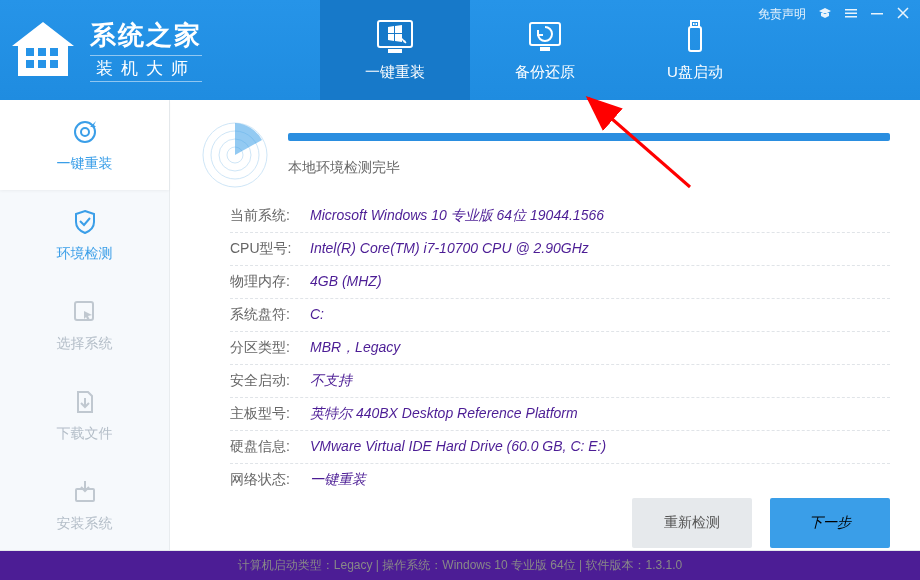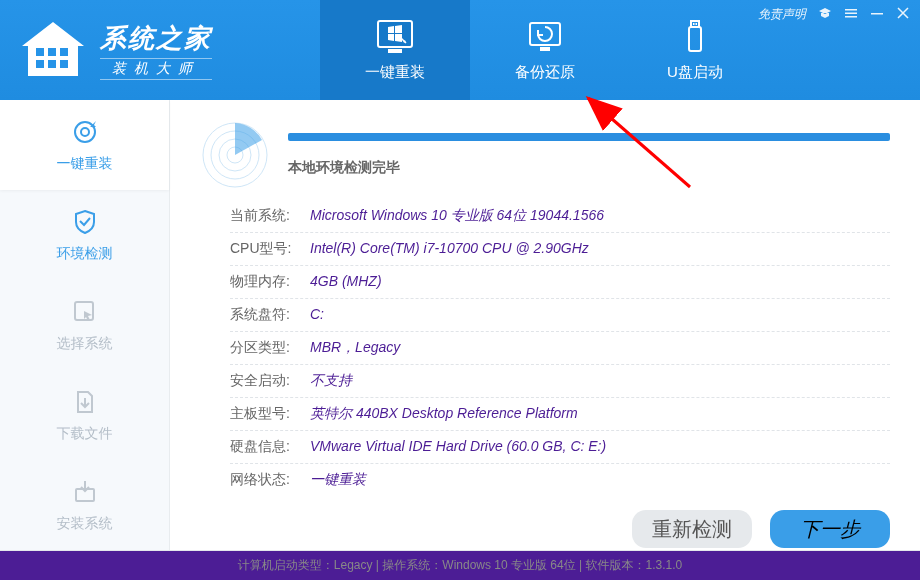--- a/index.html
+++ b/index.html
@@ -8,30 +8,29 @@
 .header {
   height: 100px;
   background: linear-gradient(to bottom, #2694e8, #1f8ce0);
   display: flex;
   position: relative;
 }
 .logo-area {
   width: 320px;
   display: flex;
   align-items: center;
-  padding-left: 18px;
-  font-style: italic;
+  padding-left: 8px;
 }
 .logo-icon {
   width: 70px; height: 60px;
   margin-right: 12px;
 }
 .logo-text { color: #fff; }
 .logo-title { font-size: 26px; font-weight: bold; letter-spacing: 2px; }
-.logo-sub { font-size: 14px; letter-spacing: 8px; border-top: 1px solid rgba(255,255,255,0.5); border-bottom: 1px solid rgba(255,255,255,0.5); padding: 1px 0; margin-top: 2px; text-align: center; }
+.logo-sub { font-size: 17px; letter-spacing: 8px; border-top: 1px solid rgba(255,255,255,0.5); border-bottom: 1px solid rgba(255,255,255,0.5); padding: 1px 0; margin-top: 2px; text-align: center; }
 
 .top-tabs { display: flex; flex: 1; }
 .top-tab {
   width: 150px;
   display: flex;
   flex-direction: column;
   align-items: center;
   justify-content: center;
   color: #fff;
   cursor: pointer;
@@ -43,21 +42,21 @@
 
 .titlebar {
   position: absolute;
   top: 6px; right: 10px;
   display: flex;
   align-items: center;
   gap: 12px;
   color: #fff;
   font-size: 12px;
 }
-.titlebar .wc { cursor: pointer; opacity: 0.9; font-style: italic; }
+.titlebar .wc { cursor: pointer; opacity: 0.9; }
 
 .body-area { display: flex; height: 450px; }
 
 .sidebar {
   width: 170px;
   background: #f6f9fc;
   border-right: 1px solid #e8ecef;
 }
 .side-item {
   height: 90px;
@@ -74,21 +73,21 @@
 .side-icon { width: 30px; height: 30px; display: flex; align-items: center; justify-content: center; }
 .side-label { font-size: 14px; }
 
 .main {
   flex: 1;
   padding: 20px 30px 10px 30px;
   position: relative;
 }
 .scan-head { display: flex; align-items: center; gap: 18px; margin-bottom: 10px; }
 .radar { width: 70px; height: 70px; }
-.scan-right { flex: 1; font-weight: bold; }
+.scan-right { flex: 1; }
 .progress {
   height: 8px;
   background: linear-gradient(to right, #2a8ee0, #2a8ee0);
   width: 100%;
   border-radius: 2px;
 }
 .scan-status { color: #666; font-size: 14px; margin-top: 18px; }
 
 .info-list { margin-top: 2px; padding-left: 30px; }
 .info-row {
@@ -103,25 +102,25 @@
 .info-value { color: #4c1d95; font-style: italic; }
 
 .actions {
   position: absolute;
   right: 30px;
   bottom: 2px;
   display: flex;
   gap: 18px;
 }
 .btn {
-  width: 120px; height: 38px;
+  width: 120px; height: 50px;
   display: flex; align-items: center; justify-content: center;
-  font-size: 20px;
+  font-size: 14px;
   cursor: pointer;
-  border-radius: 14px;
+  border-radius: 2px;
 }
 .btn-secondary { background: #e6e9ec; color: #555; }
 .btn-primary { background: #3a9ee8; color: #000000; font-style: italic; }
 
 .footer {
   height: 30px;
   background: #4c1d95;
   border-top: 1px solid #e3e7eb;
   display: flex;
   align-items: center;

